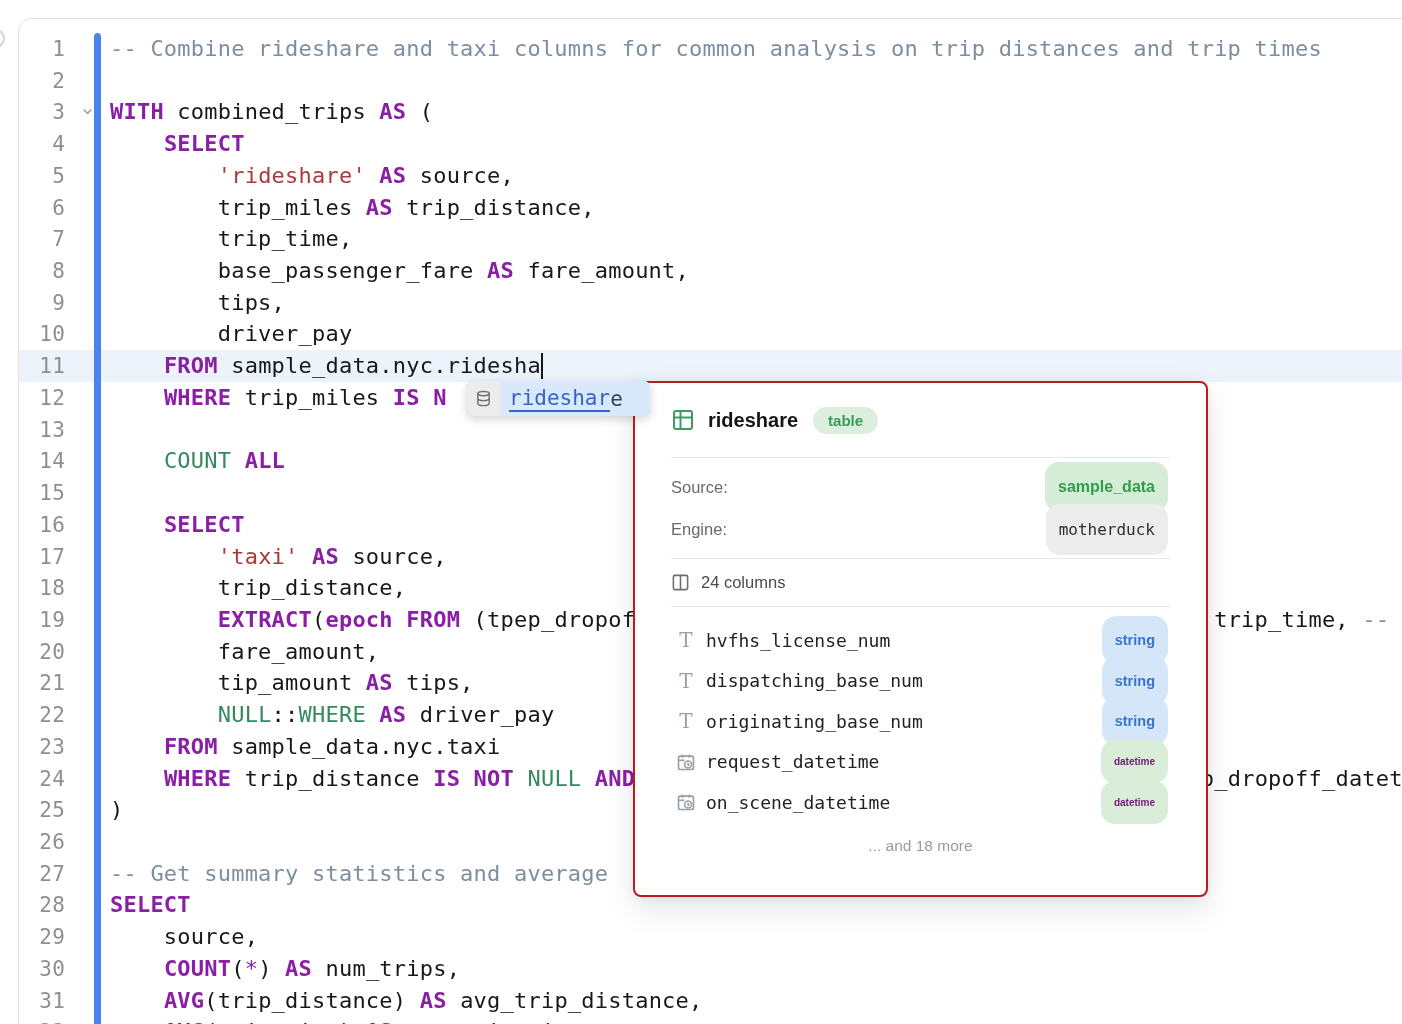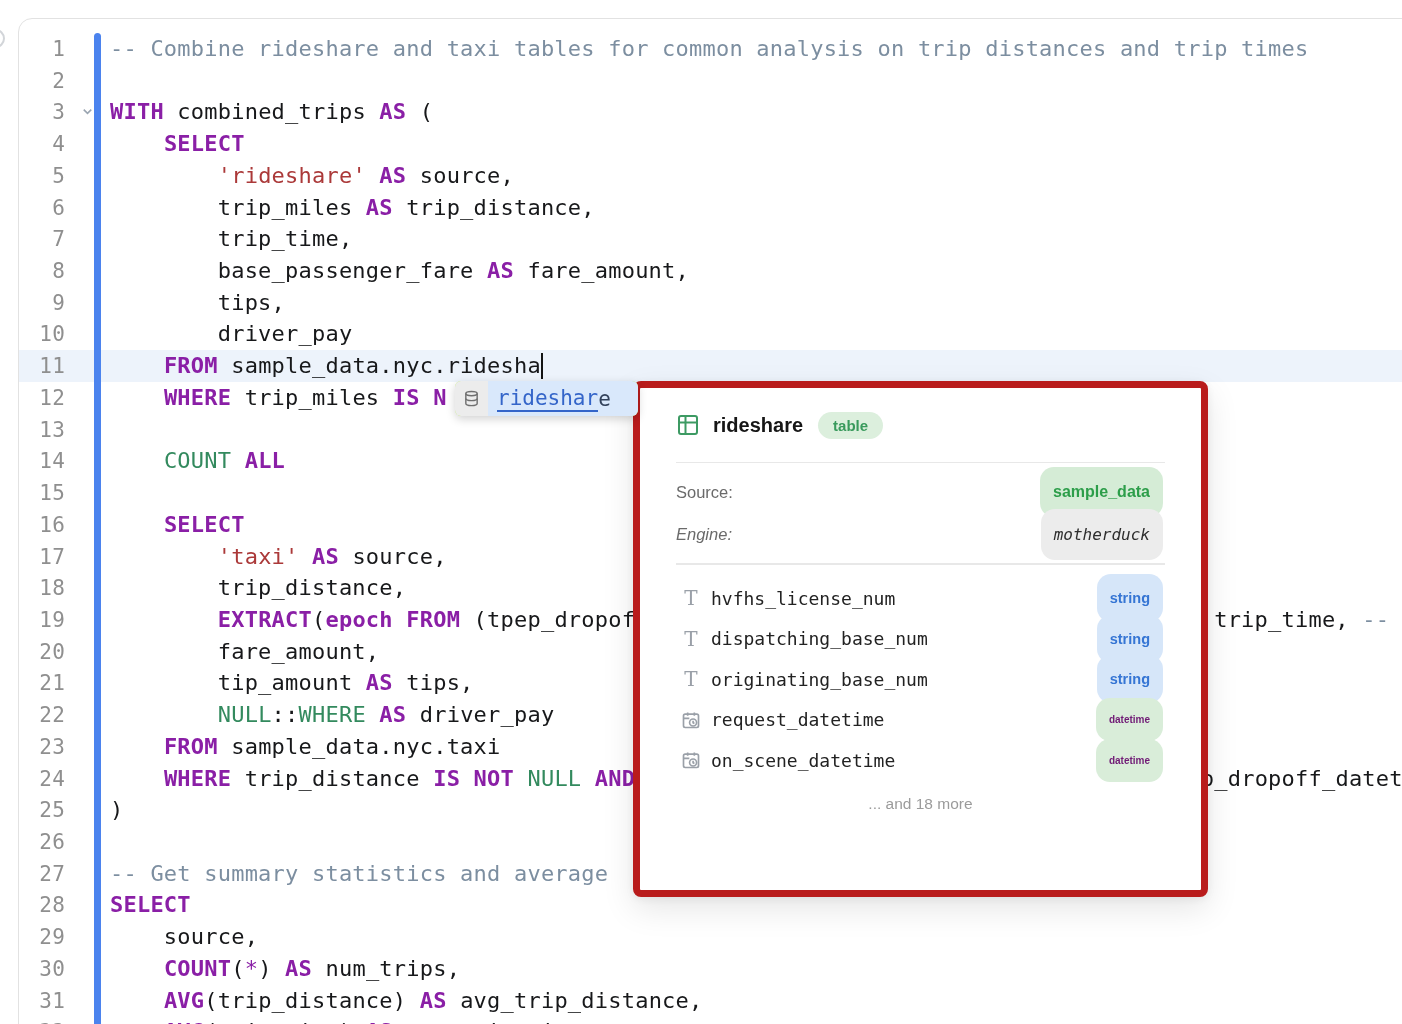--- a/index.html
+++ b/index.html
@@ -34,45 +34,45 @@
 
   
   #gbar { position:absolute; left:94px; top:33px; width:7px; height:991px;
           background:#4b83ee; border-radius:4px 4px 0 0; z-index:2; }
 
   
   #edge-circle { position:absolute; left:-14px; top:29px; width:19px; height:19px;
                  border:2px solid #d2d5d9; border-radius:50%; background:#fff; z-index:3; }
 
   
-  #popup { position:absolute; left:455px; top:381px; height:35px; z-index:7;
+  #popup { position:absolute; left:467px; top:381px; height:35px; z-index:7;
            display:flex; border-radius:6px; background:#bef264;
            box-shadow:0 3px 10px rgba(0,0,0,.18); }
   .p-icon { width:33px; background:#ececec; border-radius:6px 0 0 6px;
             display:flex; align-items:center; justify-content:center; }
   .p-label { width:150px; background:#d9e8fb; border-radius:0 6px 6px 0;
              display:flex; align-items:center; padding-left:9px;
              font-family:"DejaVu Sans Mono", monospace; font-size:21px; }
   .p-match { color:#3465c9; border-bottom:2px solid #3465c9; }
   .p-rest  { color:#32415a; }
 
   
   #card { position:absolute; left:633px; top:381px; width:575px; height:516px;
-          z-index:6; background:#fff; border:7px solid #b91c1c; border-radius:8px;
+          z-index:6; background:#fff; border:2px solid #b91c1c; border-radius:8px;
           box-shadow:0 12px 32px rgba(0,0,0,.10), 0 2px 8px rgba(0,0,0,.06);
           display:flex; flex-direction:column; }
   .c-header { height:74px; display:flex; align-items:center; padding:0 36px; }
   .c-title { font-size:20px; font-weight:bold; color:#161616; margin-left:13px; }
   .badge-table { margin-left:15px; background:#dcefdd; color:#399a5c;
                  font-size:15px; font-weight:bold; padding:5px 15px; border-radius:14px; }
   .c-div { height:1px; background:#e8e8e8; margin:0 36px; flex:none; }
   .c-meta { height:42px; display:flex; align-items:center; justify-content:space-between;
             padding:0 38px 0 36px;gap:25px; }
   .c-meta:nth-of-type(3) { margin-top:8px; }
-  .c-meta.last { margin-bottom:8px;font-style:italic; }
+  .c-meta.last { margin-bottom:8px; }
   .m-label { color:#6a6a6a; font-size:16.5px; }
   .pill { border-radius:14px; padding:16px 13px; font-size:15px; font-weight:bold; }
   .pill-green { background:#d5ecd6; color:#2d9e4a; font-size:16px; }
   .pill-gray  { background:#ececec; color:#2e2e2e; font-weight:normal;
                 font-family:"DejaVu Sans Mono", monospace; font-size:16px; }
   .c-count { height:47px; display:flex; align-items:center; padding:0 36px; gap:11px;
              color:#4c4c4c; font-size:16.5px; }
   .c-col { height:40.5px; display:flex; align-items:center; padding:0 38px 0 40px; }
   .c-col:first-of-type { margin-top:0; }
   .c-cols-block { padding-top:13px; }
@@ -84,21 +84,21 @@
   .pill-datetime { margin-left:auto; background:#d9edd9; color:#701a75; font-size:10px; }
   .c-more { margin-top:14px; text-align:center; color:#9b9b9b; font-size:15.5px; }
 </style>
 </head>
 <body>
 
 <div id="edge-circle"></div>
 
 <div id="frame">
   <div id="lines">
-      <div class="line"><span class="lnum">1</span><span class="fold"></span><span><span class="tok-cm">-- Combine rideshare and taxi tables for common analysis on trip distances and trip times</span></span></div>
+      <div class="line"><span class="lnum">1</span><span class="fold"></span><span><span class="tok-cm">-- Combine rideshare and taxi columns for common analysis on trip distances and trip times</span></span></div>
       <div class="line"><span class="lnum">2</span><span class="fold"></span><span></span></div>
       <div class="line"><span class="lnum">3</span><span class="fold"><svg width="15" height="15" viewBox="0 0 24 24" fill="none" stroke="#9aa5b1" stroke-width="2.5">
             <path d="M6 9l6 6 6-6"></path>
           </svg></span><span><span class="tok-kw">WITH</span><span class="tok-id"> combined_trips </span><span class="tok-kw">AS</span><span class="tok-id"> (</span></span></div>
       <div class="line"><span class="lnum">4</span><span class="fold"></span><span><span class="tok-id">    </span><span class="tok-kw">SELECT</span></span></div>
       <div class="line"><span class="lnum">5</span><span class="fold"></span><span><span class="tok-id">        </span><span class="tok-str">'rideshare'</span><span class="tok-id"> </span><span class="tok-kw">AS</span><span class="tok-id"> source,</span></span></div>
       <div class="line"><span class="lnum">6</span><span class="fold"></span><span><span class="tok-id">        trip_miles </span><span class="tok-kw">AS</span><span class="tok-id"> trip_distance,</span></span></div>
       <div class="line"><span class="lnum">7</span><span class="fold"></span><span><span class="tok-id">        trip_time,</span></span></div>
       <div class="line"><span class="lnum">8</span><span class="fold"></span><span><span class="tok-id">        base_passenger_fare </span><span class="tok-kw">AS</span><span class="tok-id"> fare_amount,</span></span></div>
       <div class="line"><span class="lnum">9</span><span class="fold"></span><span><span class="tok-id">        tips,</span></span></div>
@@ -157,20 +157,27 @@
   <div class="c-div"></div>
   <div class="c-meta" style="margin-top:8px">
     <span class="m-label">Source:</span>
     <span class="pill pill-green">sample_data</span>
   </div>
   <div class="c-meta last">
     <span class="m-label">Engine:</span>
     <span class="pill pill-gray">motherduck</span>
   </div>
   <div class="c-div"></div>
+  <div class="c-count">
+    <svg width="19" height="19" viewBox="0 0 24 24" fill="none" stroke="#6f6f6f" stroke-width="2">
+      <rect x="3" y="3" width="18" height="18" rx="2"></rect>
+      <path d="M12 3v18"></path>
+    </svg>
+    <span>24 columns</span>
+  </div>
   <div class="c-div"></div>
   <div class="c-cols-block">
     <div class="c-col">
       <span class="t-icon">T</span>
       <span class="col-name">hvfhs_license_num</span>
       <span class="pill pill-string">string</span>
     </div>
     <div class="c-col">
       <span class="t-icon">T</span>
       <span class="col-name">dispatching_base_num</span>

